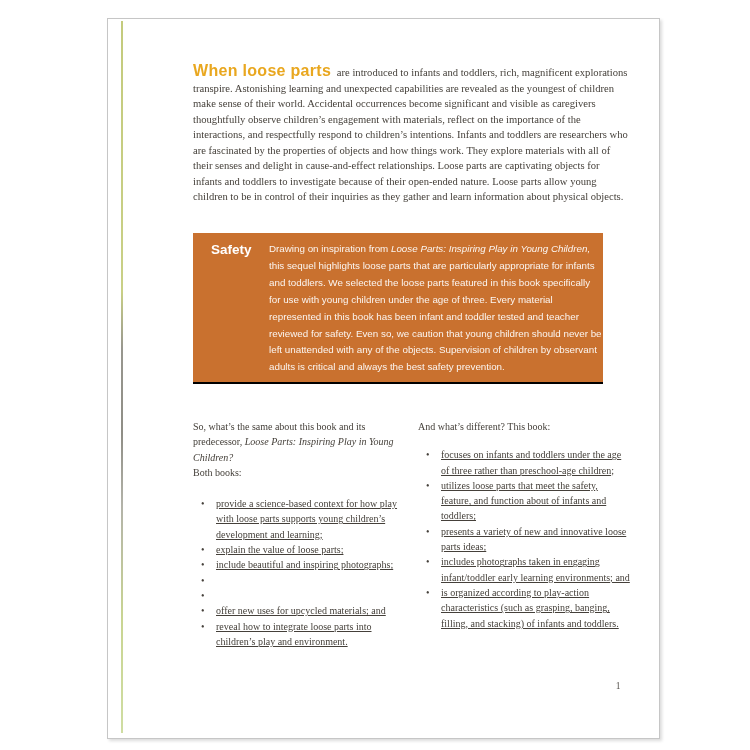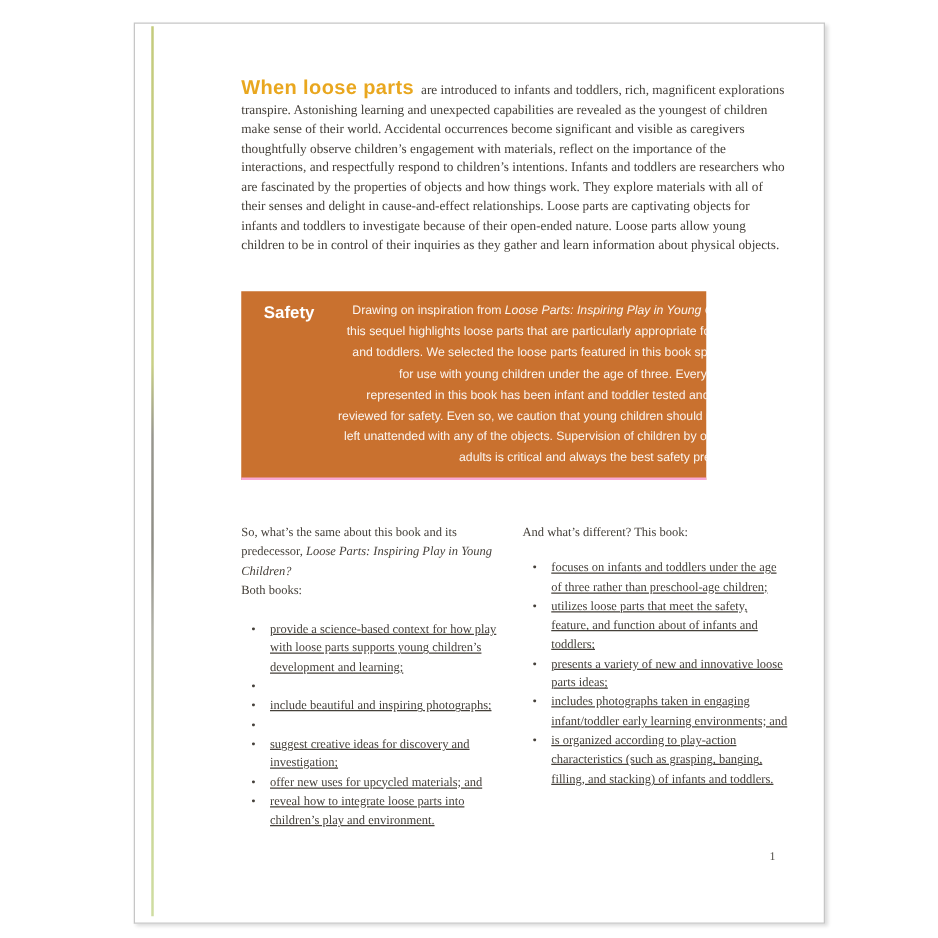--- a/index.html
+++ b/index.html
@@ -58,45 +58,44 @@
     font-size: 16px;
     color: var(--heading_amber, #e9a71f);
     letter-spacing: 0.3px;
     padding-right: 3px;
     margin-top: 32px;
   }
   .safety-box {
     position: absolute;
     left: 85px;
     top: 214px;
-    width: 372px;
+    width: 410px;
     height: 151px;
     background: var(--safety_orange, #c9712f);
-    border-bottom: 2px solid #f9a8d4;
+    border-bottom: 2px solid #000000;
     box-sizing: border-box;
   }
   .safety-title {
     position: absolute;
     left: 18px;
     top: 9px;
     font-family: "Liberation Sans", sans-serif;
     font-weight: bold;
     font-size: 13.5px;
     color: #ffffff;
   }
   .safety-text {
     position: absolute;
     left: 76px;
     top: 8px;
     width: 334px;
     font-family: "Liberation Sans", sans-serif;
     font-size: 9.8px;
     line-height: 16.9px;
     color: rgba(255,255,255,0.93);
-    text-align: right;
   }
   .safety-text i { font-style: italic; }
   .col {
     position: absolute;
     top: 400px;
     font-size: 10px;
     line-height: 15.3px;
     color: #45403a;
   }
   .col-left  { left: 85px;  width: 210px; }
@@ -146,31 +145,31 @@
       <p class="col-intro">
         <span>So, what’s the same about this book and its predecessor, </span><i>Loose Parts: Inspiring Play in Young Children?</i><span class="block-after">Both books:</span>
       </p>
       <div>
           <div class="bullet">
             <span class="dot">•</span>
             <span class="btext">provide a science-based context for how play with loose parts supports young children’s development and learning;</span>
           </div>
           <div class="bullet">
             <span class="dot">•</span>
+            <span class="btext">explain the value of loose parts;</span>
           </div>
           <div class="bullet">
             <span class="dot">•</span>
             <span class="btext">include beautiful and inspiring photographs;</span>
           </div>
           <div class="bullet">
             <span class="dot">•</span>
           </div>
           <div class="bullet">
             <span class="dot">•</span>
-            <span class="btext">suggest creative ideas for discovery and investigation;</span>
           </div>
           <div class="bullet">
             <span class="dot">•</span>
             <span class="btext">offer new uses for upcycled materials; and</span>
           </div>
           <div class="bullet">
             <span class="dot">•</span>
             <span class="btext">reveal how to integrate loose parts into children’s play and environment.</span>
           </div>
         </div>

